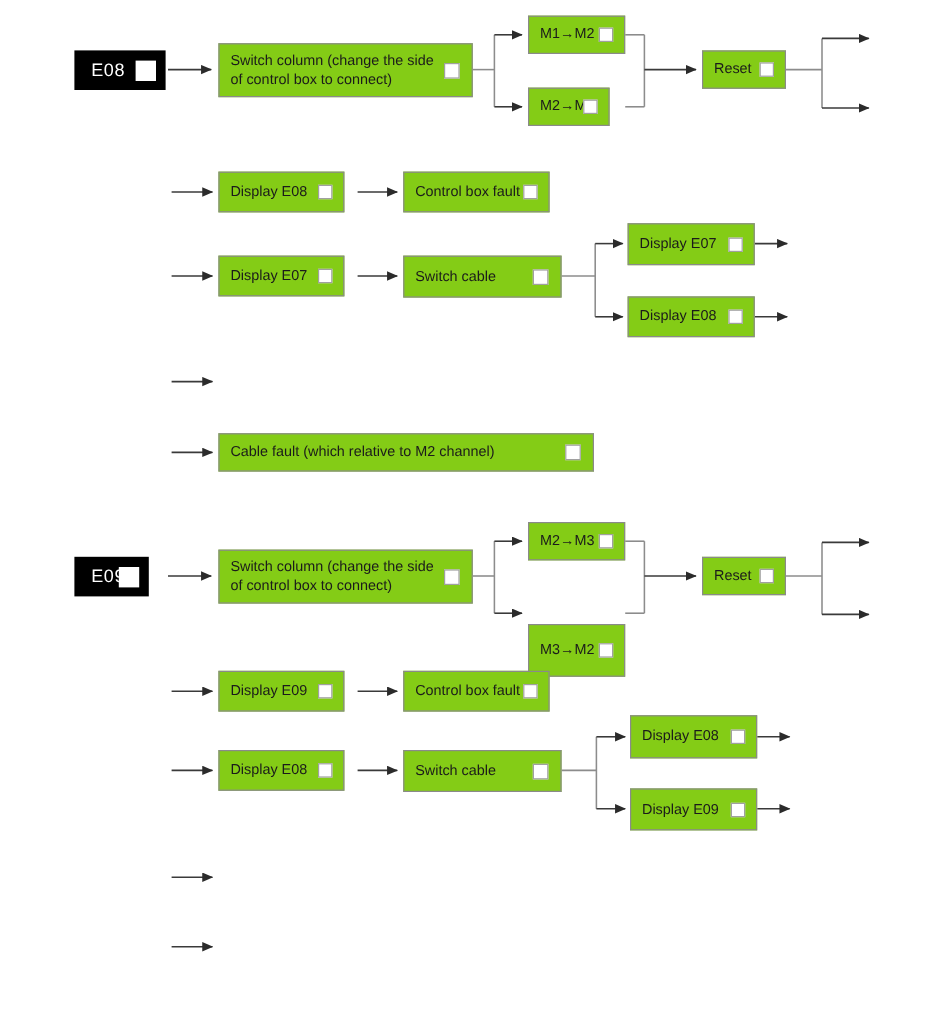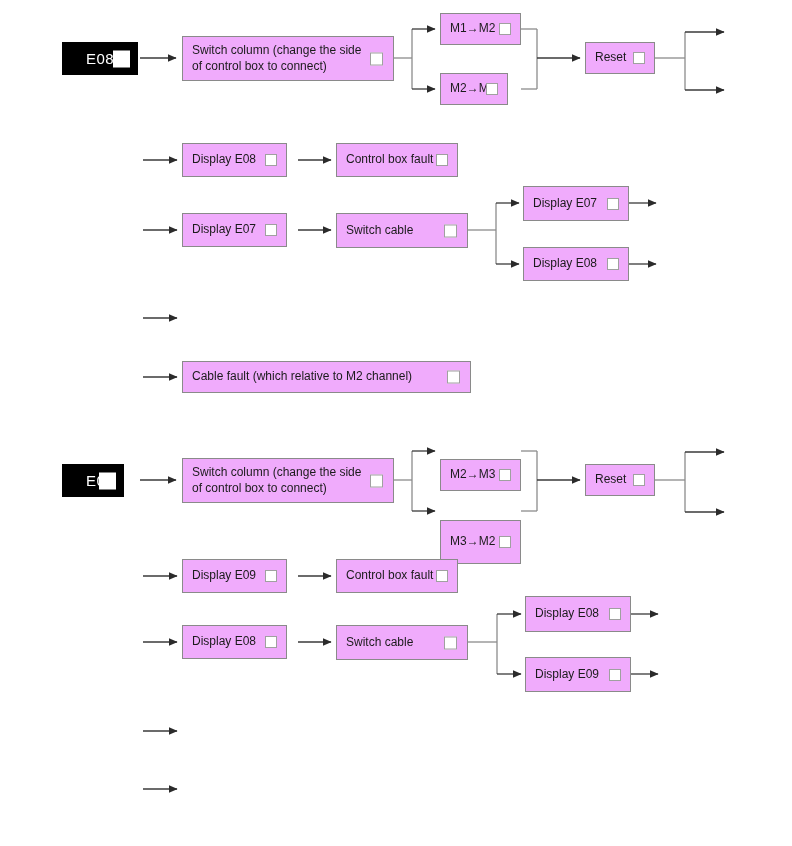--- a/index.html
+++ b/index.html
@@ -5,37 +5,37 @@
   html,body{margin:0;padding:0;background:#ffffff;}
   .canvas{
     position:relative;width:792px;height:846px;background:#ffffff;
     font-family:"Liberation Sans","DejaVu Sans",sans-serif;
     color:#1b1b1b;overflow:hidden;
   }
   svg.connectors{position:absolute;left:0;top:0;pointer-events:none;}
   .ln{stroke:#8c8c8c;stroke-width:1.3;fill:none;}
   .ar{stroke:#3a3a3a;stroke-width:1.3;fill:none;marker-end:url(#ah);}
   .nb{
-    position:absolute;background:#f0abfc;border:1px solid #8a8a8a;
+    position:absolute;background:#84cc16;border:1px solid #8a8a8a;
     display:flex;align-items:center;box-sizing:border-box;
     padding-left:9px;padding-right:28px;
   }
   .lbl{font-size:12px;line-height:1.3;color:#1b1b1b;white-space:nowrap;}
   .lbl.wrap{white-space:normal;width:172px;}
   .cb{
     position:absolute;right:10px;top:50%;transform:translateY(-50%);
     width:13px;height:13px;border:1px solid #a0a0a0;background:#ffffff;
     box-sizing:border-box;
   }
   .cb.sm{width:12px;height:12px;right:9px;}
   .tag{
     position:absolute;background:#000000;display:flex;align-items:center;
     box-sizing:border-box;
   }
-  .tag-text{color:#ffffff;font-size:15px;letter-spacing:.5px;margin-left:24px;}
+  .tag-text{color:#ffffff;font-size:15px;letter-spacing:.5px;margin-left:14px;}
   .tag-sq{
     position:absolute;right:8px;top:50%;transform:translateY(-50%);
     width:17px;height:17px;background:#ffffff;
   }
 </style>
 </head>
 <body>
 
 <div class="canvas">
 
@@ -145,36 +145,36 @@
 
   <div class="nb" style="left:523px;top:186px;width:106px;height:35px">
     <span class="lbl">Display E07</span>
     <span class="cb sm"></span>
   </div>
   <div class="nb" style="left:523px;top:247px;width:106px;height:34px">
     <span class="lbl">Display E08</span>
     <span class="cb sm"></span>
   </div>
 
-  <div class="nb" style="left:182px;top:361px;width:289px;height:32px">
+  <div class="nb" style="left:182px;top:361px;width:313px;height:32px">
     <span class="lbl">Cable fault (which relative to M2 channel)</span>
     <span class="cb"></span>
   </div>
 
   <div class="tag" style="left:62px;top:464px;width:62px;height:33px">
     <span class="tag-text">E09</span>
     <span class="tag-sq"></span>
   </div>
 
   <div class="nb" style="left:182px;top:458px;width:212px;height:45px">
     <span class="lbl wrap">Switch column (change the side of control box to connect)</span>
     <span class="cb"></span>
   </div>
 
-  <div class="nb" style="left:440px;top:459px;width:81px;height:32px">
+  <div class="nb" style="left:440px;top:435px;width:81px;height:32px">
     <span class="lbl">M2→M3</span>
     <span class="cb sm"></span>
   </div>
   <div class="nb" style="left:440px;top:520px;width:81px;height:44px">
     <span class="lbl">M3→M2</span>
     <span class="cb sm"></span>
   </div>
 
   <div class="nb" style="left:585px;top:464px;width:70px;height:32px">
     <span class="lbl">Reset</span>

